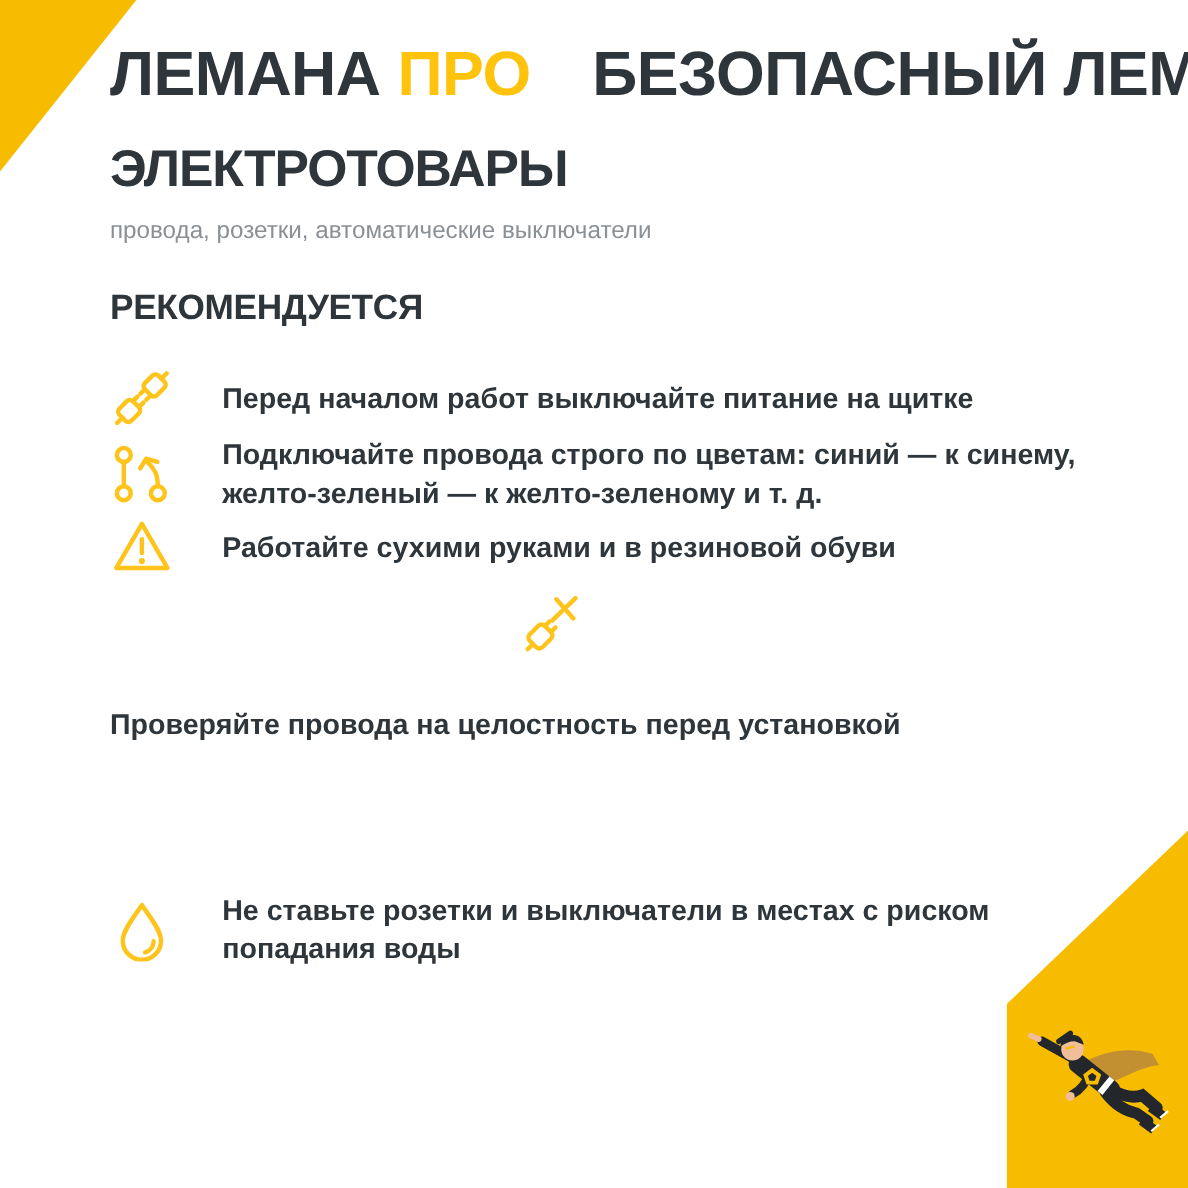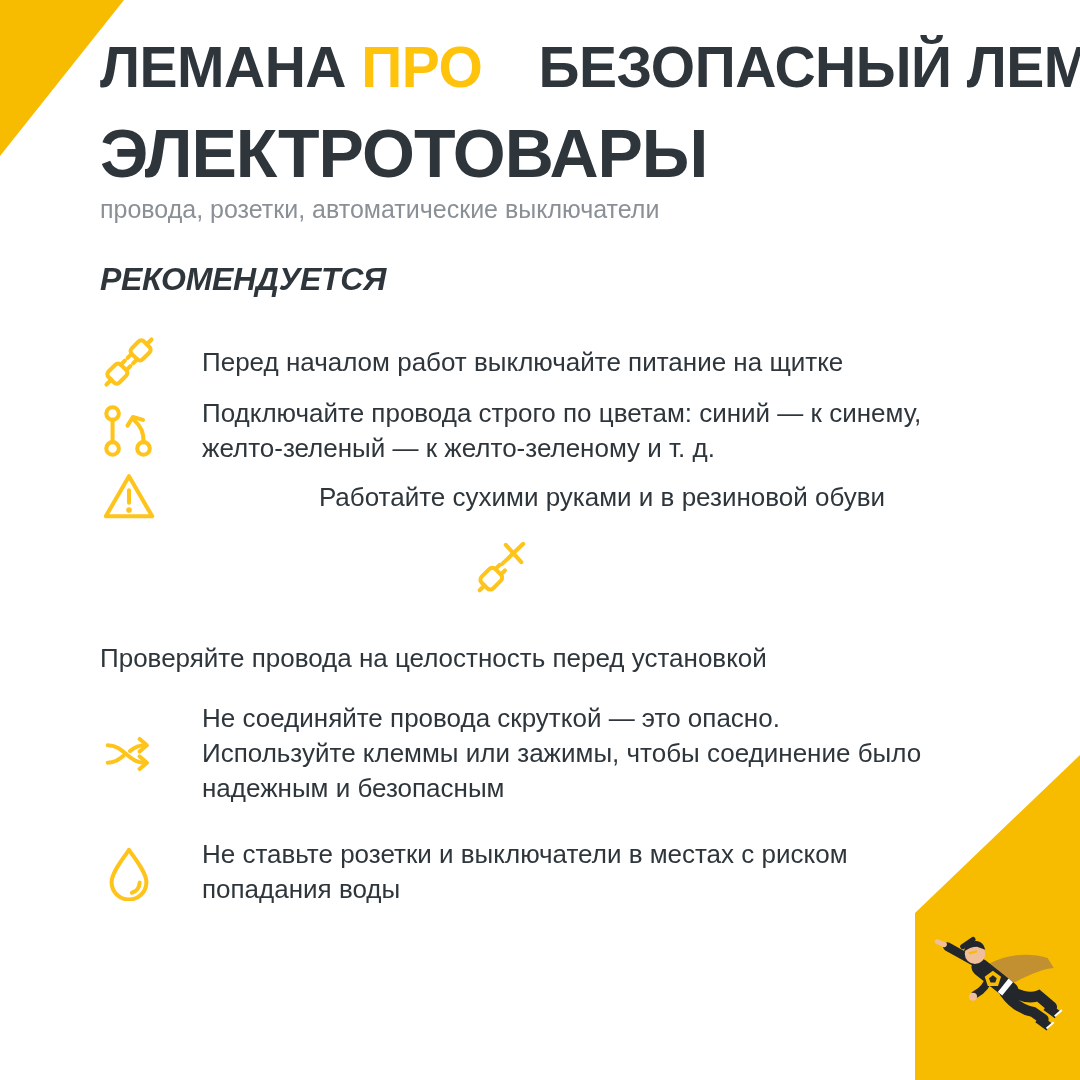--- a/index.html
+++ b/index.html
@@ -30,48 +30,49 @@
     position:absolute;left:100px;top:42px;
     display:flex;align-items:baseline;gap:56px;
     font-weight:900;font-size:57px;line-height:50px;letter-spacing:-0.5px;
     white-space:nowrap;
   }
   .logo-accent{color:var(--logo-accent,#FFC30B);}
   .header-title{color:var(--dark,#2E363C);}
   
   .page-title{
     position:absolute;left:100px;top:124px;margin:0;
-    font-size:68px;line-height:58px;font-weight:900;letter-spacing:-1px;
+    font-size:47px;line-height:58px;font-weight:900;letter-spacing:-1px;
   }
   .page-subtitle{
     position:absolute;left:100px;top:193px;
-    font-size:25px;line-height:32px;color:var(--gray,#8A9095);
+    font-size:22px;line-height:32px;color:var(--gray,#8A9095);
   }
   
   .sec-heading{
     position:absolute;left:100px;margin:0;
     font-size:32px;line-height:36px;font-weight:900;letter-spacing:-0.3px;
   }
-  .sec1{top:261px;font-style:italic;}
+  .sec1{top:261px;}
   .sec2{top:639px;}
   
   .row{
     position:absolute;left:100px;
     display:flex;align-items:center;gap:44px;
   }
   .icon{width:58px;height:58px;flex:none;color:var(--icon-yellow,#FFC41C);}
   .icon svg{width:100%;height:100%;display:block;}
   .item-text{
     margin:0;width:800px;
     font-size:26px;line-height:35px;
     white-space:pre-line;
     color:var(--dark,#2E363C);
-  }
-  .r1{top:333px;} .r2{top:396px;justify-content:flex-end;} .r3{top:468px;text-align:center;} .r4{top:539px;flex-direction:column;}
-  .r5{top:701px;} .r6{top:837px;justify-content:space-between;}
+    font-weight:bold;
+  }
+  .r1{top:333px;} .r2{top:396px;justify-content:flex-end;} .r3{top:468px;} .r4{top:539px;flex-direction:column;}
+  .r5{top:701px;} .r6{top:810px;justify-content:space-between;}
 </style>
 </head>
 <body>
 
 <div class="canvas">
 
   <div class="corner-tl"></div>
 
   <header class="logo-row">
     <div>
@@ -142,34 +143,20 @@
           <line x1="-10" y1="0" x2="-17" y2="0"></line>
         </g>
         <line x1="32" y1="26" x2="54" y2="5"></line>
         <line x1="36" y1="6" x2="52" y2="24"></line>
       </svg>
     </span>
     <p class="item-text">Проверяйте провода на целостность перед установкой</p>
   </div>
 
 
-  <div class="row r5">
-    <span class="icon">
-      <svg viewBox="0 0 60 60" fill="none" stroke="currentColor" stroke-width="4.2" stroke-linecap="round" stroke-linejoin="round">
-        <path d="M8 21 C16 21 21 25 27 30 C33 35 38 39 46 39"></path>
-        <path d="M8 39 C15 39 19.5 36 24 32"></path>
-        <path d="M31 27 C36 23 40 21 46 21"></path>
-        <path d="M41 14.5 L48.5 21 L41 27.5"></path>
-        <path d="M41 32.5 L48.5 39 L41 45.5"></path>
-      </svg>
-    </span>
-    <p class="item-text">Не соединяйте провода скруткой — это опасно.
-Используйте клеммы или зажимы, чтобы соединение было
-надежным и безопасным</p>
-  </div>
 
   <div class="row r6">
     <span class="icon">
       <svg viewBox="0 0 60 60" fill="none" stroke="currentColor" stroke-width="4.2" stroke-linecap="round" stroke-linejoin="round">
         <path d="M30 7 C25 15 12 30 12 40.5 A18 18 0 0 0 48 40.5 C48 30 35 15 30 7 Z"></path>
         <path d="M41 41 A11 11 0 0 1 33 51.5"></path>
       </svg>
     </span>
     <p class="item-text">Не ставьте розетки и выключатели в местах с риском
 попадания воды</p>

